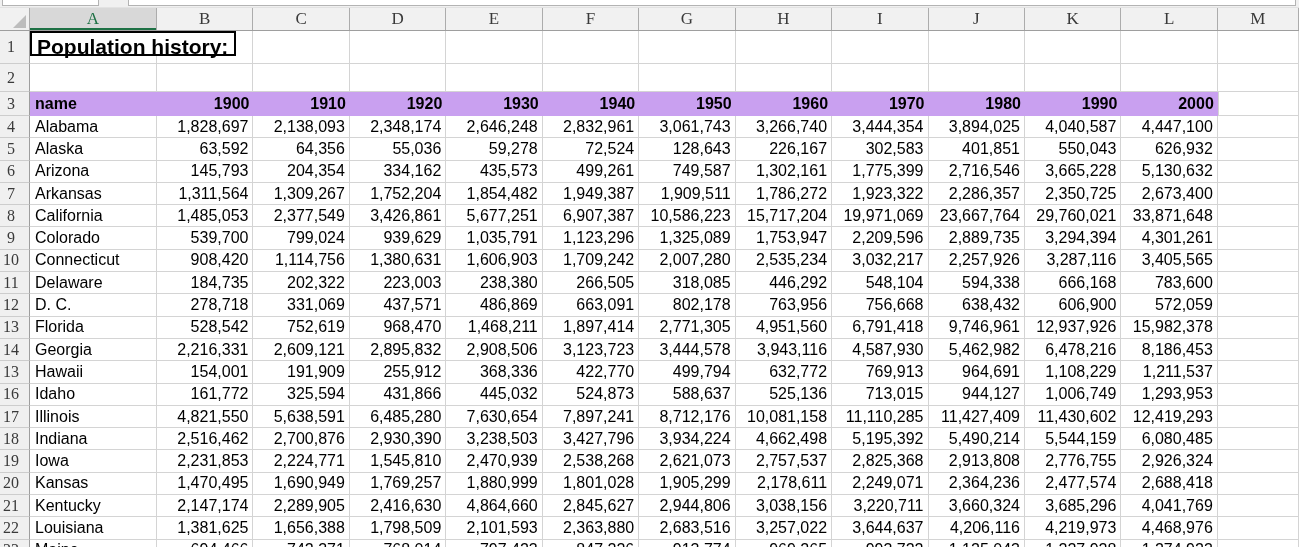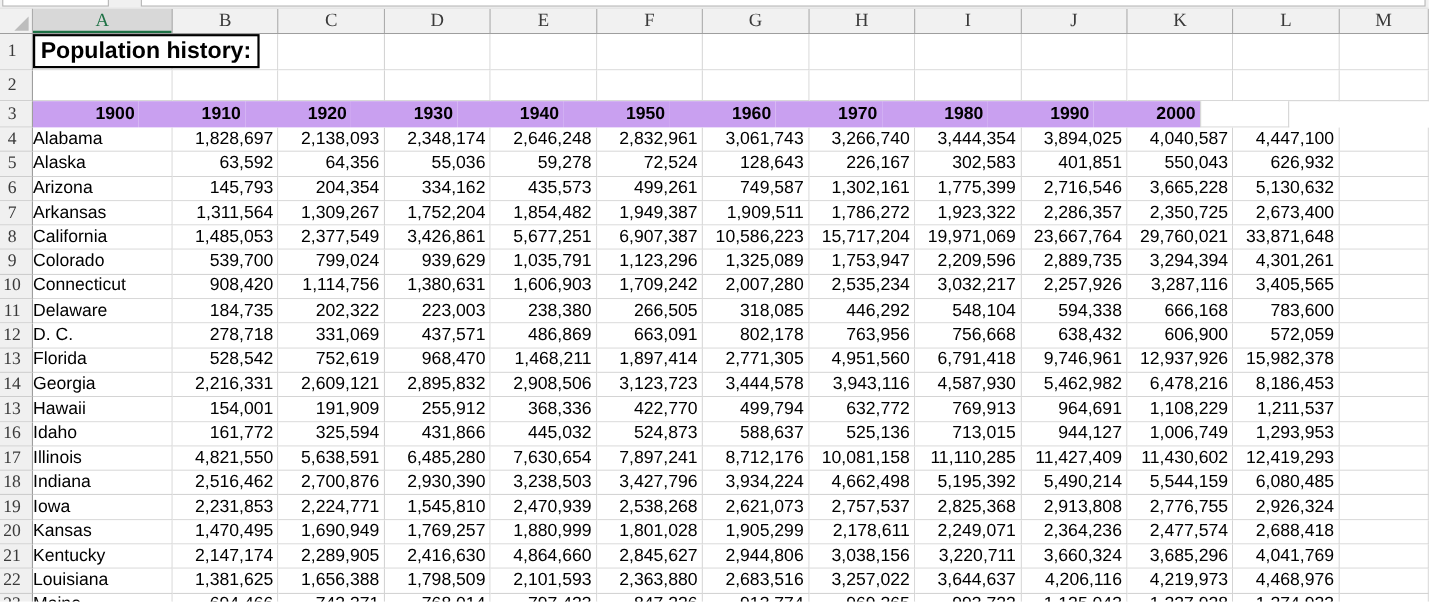--- a/index.html
+++ b/index.html
@@ -37,27 +37,27 @@
     border-right:1px solid #9E9E9E;border-bottom:1px solid #CDCDCD;
     font-family:"Liberation Serif",serif;font-size:16px;color:#3A3A3A;
     display:flex;align-items:center;justify-content:center;padding-right:7px;
   }
   .cell{
     flex:none;box-sizing:border-box;background:#fff;
     border-right:1px solid #D4D4D4;border-bottom:1px solid #D4D4D4;
     font-size:16px;display:flex;align-items:center;overflow:hidden;white-space:nowrap;
   }
   .cell.num{justify-content:flex-end;padding-right:4px;}
-  .cell.state{}
+  .cell.state{padding-left:5px;}
   .cell.purple{background:#C9A0F0;border-right:none;border-bottom:none;font-weight:bold;}
   .cell.name-label{padding-left:5px;}
   .cell.m-after-purple{border-left:1px solid #D4D4D4;}
   
   #title-box{
-    position:absolute;left:30px;top:31px;width:206px;height:31px;box-sizing:border-box;
+    position:absolute;left:30px;top:31px;width:206px;height:25px;box-sizing:border-box;
     border:2px solid #000;background:#fff;z-index:3;
     font-weight:bold;font-size:21px;line-height:28px;padding-left:5px;white-space:nowrap;overflow:visible;
   }
 </style>
 </head>
 <body>
 
 <div class="screen">
 
   <div class="top-strip">
@@ -114,20 +114,21 @@
         <div class="cell w-s"></div>
         <div class="cell w-s"></div>
         <div class="cell w-s"></div>
         <div class="cell w-s"></div>
         <div class="cell w-s"></div>
         <div class="cell w-s"></div>
         <div class="cell w-m"></div>
       </div>
       <div class="row r3">
         <div class="gutter-cell">3</div>
+        <div class="cell w-a purple name-label">name</div>
         <div class="cell w-s purple num">1900</div>
         <div class="cell w-s purple num">1910</div>
         <div class="cell w-s purple num">1920</div>
         <div class="cell w-s purple num">1930</div>
         <div class="cell w-s purple num">1940</div>
         <div class="cell w-s purple num">1950</div>
         <div class="cell w-s purple num">1960</div>
         <div class="cell w-s purple num">1970</div>
         <div class="cell w-s purple num">1980</div>
         <div class="cell w-s purple num">1990</div>

